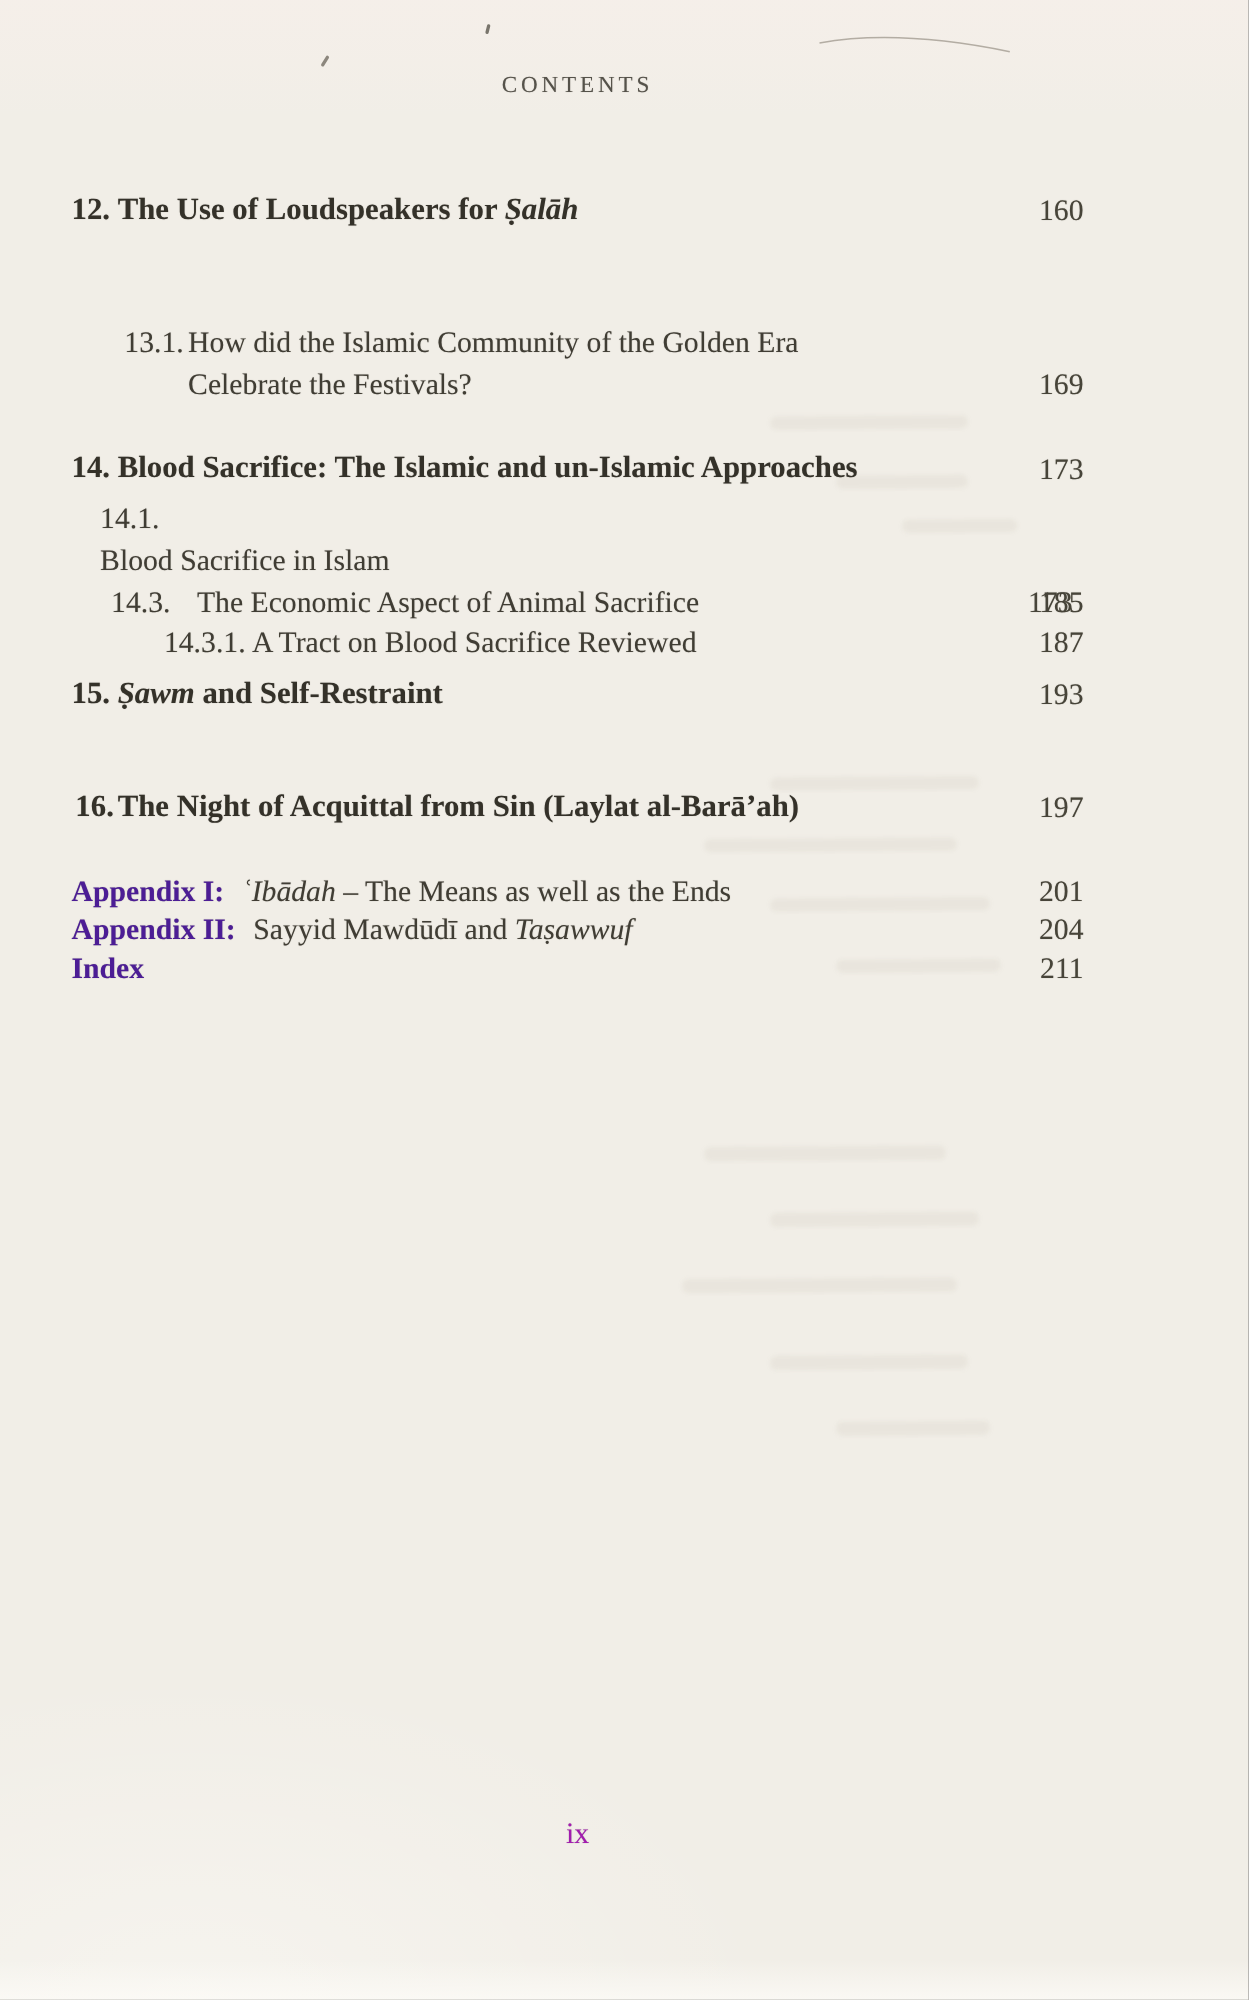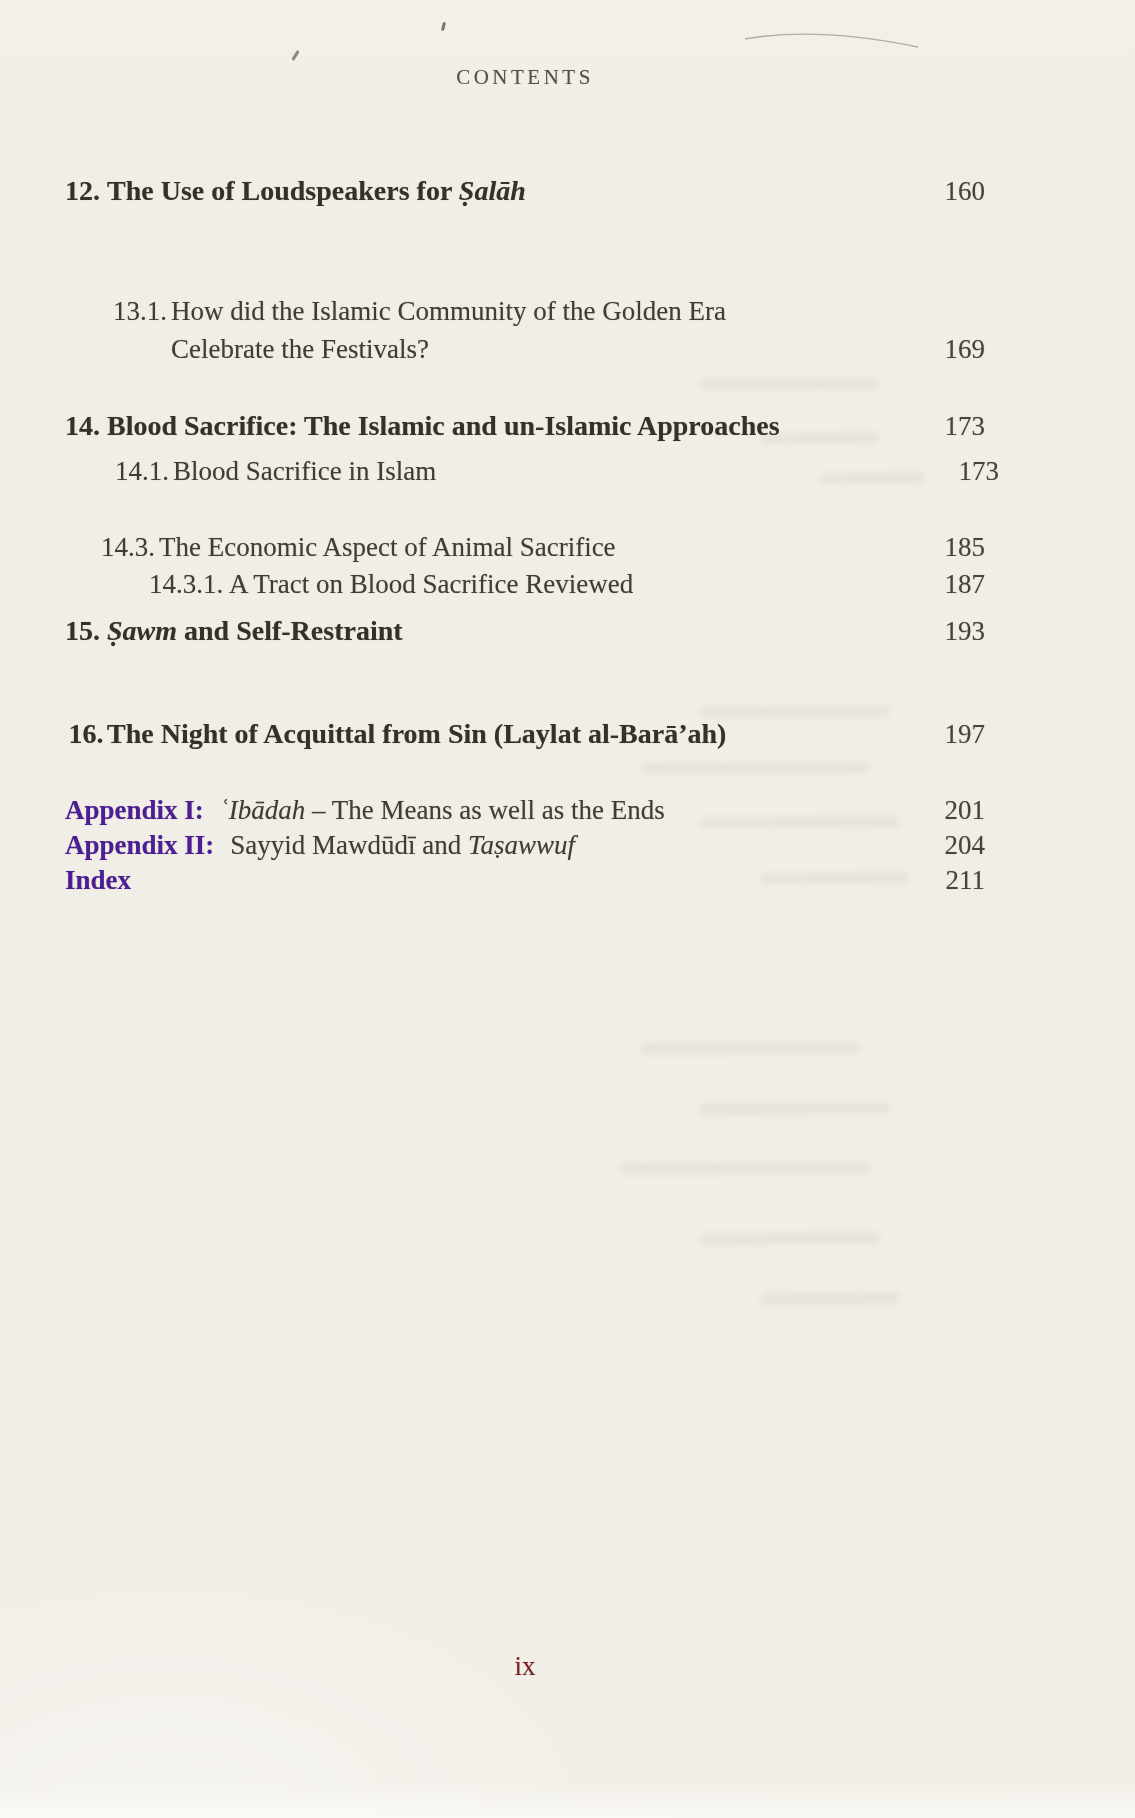--- a/index.html
+++ b/index.html
@@ -40,21 +40,21 @@
   .toc-row .title{flex:1 1 auto;}
   .toc-row .pg{
     flex:0 0 70px;text-align:right;align-self:flex-end;
     font-weight:400;color:#474439;font-size:27px;
   }
   .toc-row.bold{font-weight:700;font-size:28px;color:#343129;}
   .toc-row.appx .num{font-weight:700;color:#4c1d95;margin-right:16px;}
   .it{font-style:italic;}
   .folio{
     position:absolute;top:1647px;left:65px;width:920px;
-    text-align:center;font-size:27px;line-height:38px;color:#7f1d1d;
+    text-align:center;font-size:27px;line-height:38px;color:#a21caf;
     text-shadow:0 0 1px rgba(74,71,62,0.35);
   }
   
   .hairline{position:absolute;top:0;left:0;pointer-events:none;}
   .speck{
     position:absolute;width:3px;height:10px;border-radius:2px;
     background:rgba(105,100,90,0.75);
   }
   .speck.s1{left:294px;top:50px;transform:rotate(32deg);height:11px;}
   .speck.s2{left:442px;top:22px;transform:rotate(14deg);height:9px;background:rgba(90,86,76,0.8);}
@@ -100,26 +100,26 @@
       <div class="toc-row" style="top: 292px; left: 101px; width: 884px;">
         <span class="num" style="width: 58px; margin-left: 12px;">13.1.</span>
         <span class="title"><span>How did the Islamic Community of the Golden Era</span><br><span>Celebrate the Festivals?</span></span>
         <span class="pg">169</span>
       </div>
       <div class="toc-row bold" style="top: 407px; left: 65px; width: 920px;">
         <span class="num" style="width: 42px;">14.</span>
         <span class="title"><span>Blood Sacrifice: The Islamic and un-Islamic Approaches</span></span>
         <span class="pg">173</span>
       </div>
-      <div class="toc-row" style="top: 452px; left: 115px; width: 884px;">
+      <div class="toc-row" style="top: 452px; left: 91px; width: 884px; flex-direction: column;">
         <span class="num" style="width: 58px;">14.1.</span>
         <span class="title"><span>Blood Sacrifice in Islam</span></span>
         <span class="pg">173</span>
       </div>
-      <div class="toc-row" style="top: 528px; left: 101px; width: 884px;">
+      <div class="toc-row" style="top: 528px; left: 101px; width: 884px; gap: 20px;">
         <span class="num" style="width: 58px;">14.3.</span>
         <span class="title"><span>The Economic Aspect of Animal Sacrifice</span></span>
         <span class="pg">185</span>
       </div>
       <div class="toc-row" style="top: 565px; left: 149px; width: 836px;">
         <span class="num" style="width: 80px;">14.3.1.</span>
         <span class="title"><span>A Tract on Blood Sacrifice Reviewed</span></span>
         <span class="pg">187</span>
       </div>
       <div class="toc-row bold" style="top: 612px; left: 65px; width: 920px;">

